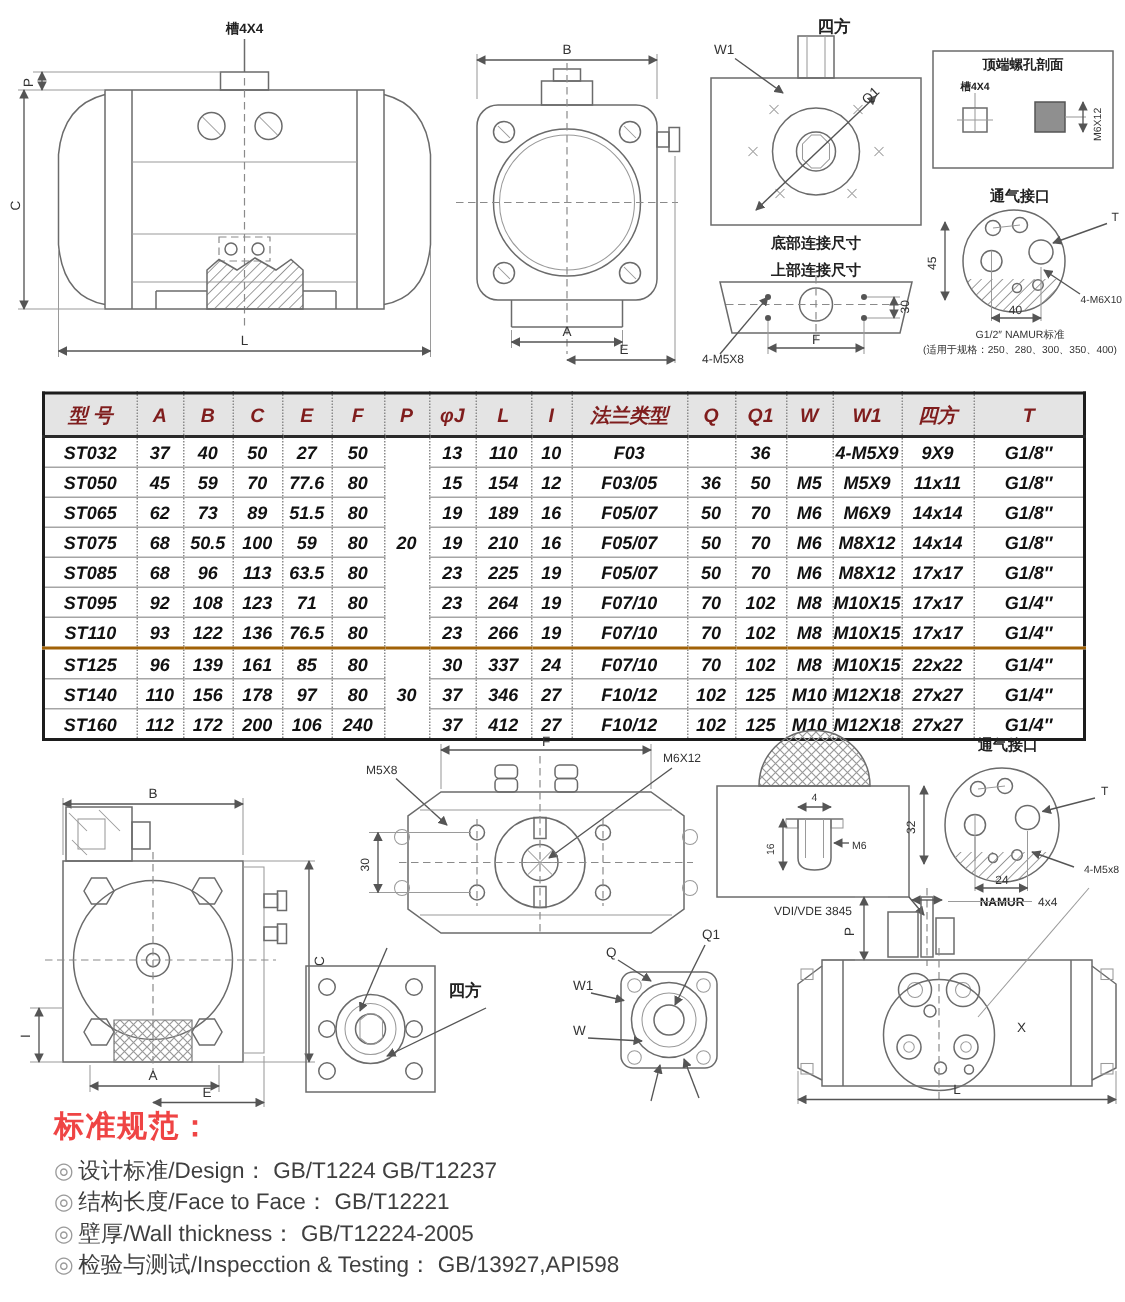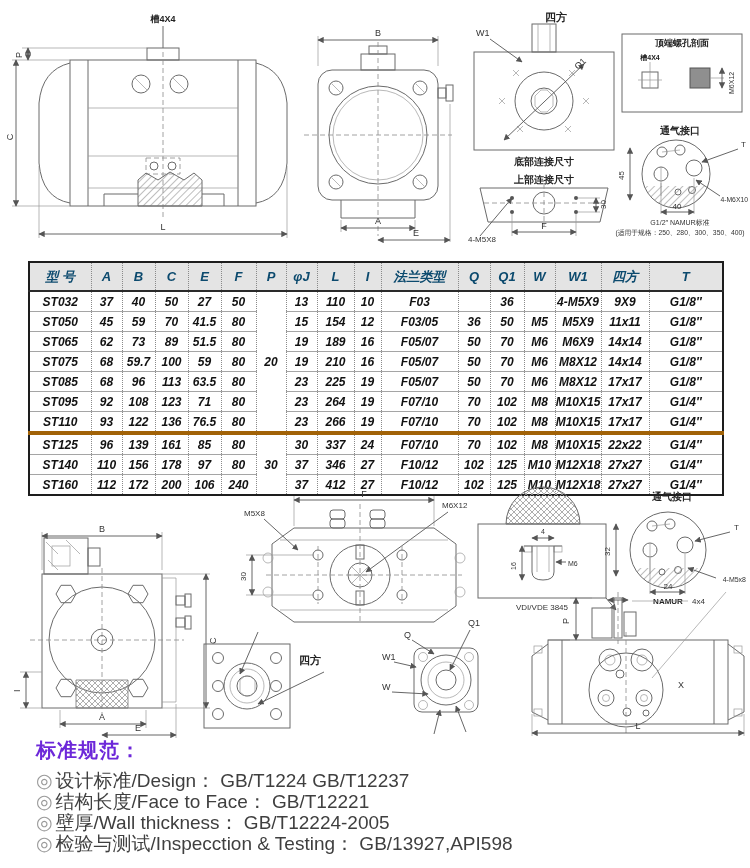--- a/index.html
+++ b/index.html
@@ -14,31 +14,31 @@
   svg .lead{fill:none;stroke:#555;stroke-width:0.9;marker-end:url(#ar);}
   svg text{fill:#333;font-family:"Liberation Sans",sans-serif;font-size:9.5px;}
   svg text.cn{font-weight:700;fill:#222;}
   svg text.s7{font-size:7px;} svg text.s8{font-size:8px;} svg text.s9{font-size:9px;}
   svg text.s10{font-size:10px;} svg text.s11{font-size:11px;} svg text.s68{font-size:6.8px;}
 
   #spec-table{position:absolute;left:28px;top:261px;width:694px;border-collapse:collapse;
       table-layout:fixed;border:2px solid #1d1d1d;}
   #spec-table th{background:#e4e4e4;font-size:13px;font-weight:700;font-style:italic;
       height:27px;border-bottom:2px solid #2a2a2a;border-left:1px dotted #8a8a8a;
-      color:#0c4a6e;padding:0;}
+      color:#7f1d1d;padding:0;}
   #spec-table td{font-size:12px;font-style:italic;font-weight:600;height:19px;
       border-top:1px solid #a5a5a5;border-left:1px dotted #8a8a8a;color:#111;
       text-align:center;padding:0;white-space:nowrap;overflow:hidden;}
   #spec-table td.model{font-weight:700;font-style:italic;}
-  #spec-table tr.group-start td{border-top:4px solid #a16207;}
+  #spec-table tr.group-start td{border-top:2px solid #a16207;}
 
   #standards{position:absolute;left:36px;top:737px;width:680px;}
-  #standards .title{font-size:20px;font-weight:700;color:#6d28d9;letter-spacing:1px;}
+  #standards .title{font-size:20px;font-weight:700;color:#ef4444;letter-spacing:1px;}
   #standards ul{list-style:none;margin:6px 0 0 0;padding:0;}
-  #standards li{font-size:19px;color:#3f3f3f;line-height:21px;}
+  #standards li{font-size:15px;color:#3f3f3f;line-height:21px;}
   #standards li .bullet{color:#9a9a9a;margin-right:3px;}
 </style>
 </head>
 <body>
 
 <div id="page">
 
 <svg width="0" height="0" style="position:absolute">
   <defs>
     <marker id="ar" viewBox="0 0 10 10" refX="9" refY="5" markerWidth="7" markerHeight="7" orient="auto-start-reverse">
@@ -262,21 +262,21 @@
           <td></td>
           <td>4-M5X9</td>
           <td>9X9</td>
           <td>G1/8″</td>
         </tr>
         <tr>
           <td class="model">ST050</td>
           <td>45</td>
           <td>59</td>
           <td>70</td>
-          <td>41.5</td>
+          <td>77.6</td>
           <td>80</td>
           <td>15</td>
           <td>154</td>
           <td>12</td>
           <td>F03/05</td>
           <td>36</td>
           <td>50</td>
           <td>M5</td>
           <td>M5X9</td>
           <td>11x11</td>
@@ -296,21 +296,21 @@
           <td>50</td>
           <td>70</td>
           <td>M6</td>
           <td>M6X9</td>
           <td>14x14</td>
           <td>G1/8″</td>
         </tr>
         <tr>
           <td class="model">ST075</td>
           <td>68</td>
-          <td>59.7</td>
+          <td>50.5</td>
           <td>100</td>
           <td>59</td>
           <td>80</td>
           <td>19</td>
           <td>210</td>
           <td>16</td>
           <td>F05/07</td>
           <td>50</td>
           <td>70</td>
           <td>M6</td>

